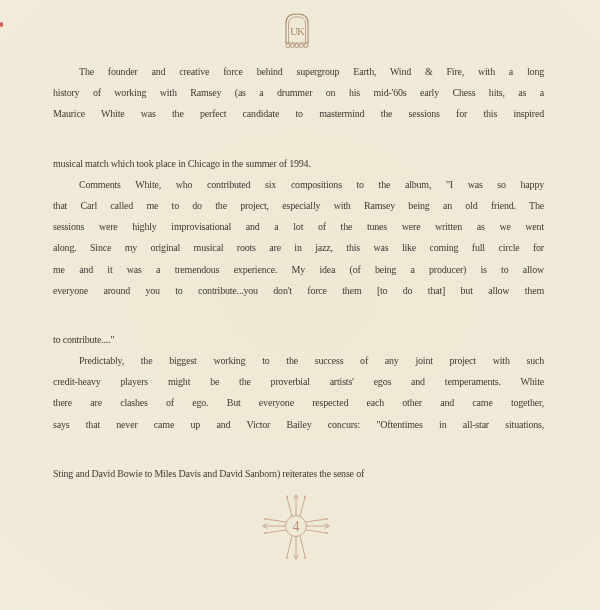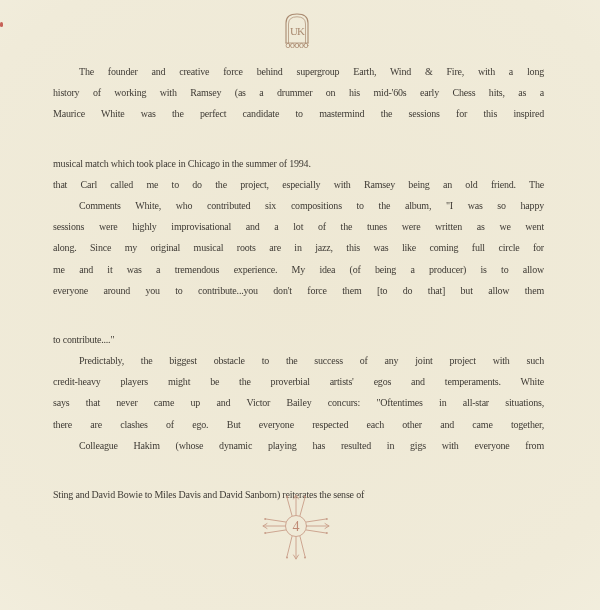--- a/index.html
+++ b/index.html
@@ -77,36 +77,35 @@
 <div class="speck"></div>
 
 <div class="text-block" id="text-block">
     <div class="para">
       <div class="line first">The founder and creative force behind supergroup Earth, Wind &amp; Fire, with a long</div>
       <div class="line">history of working with Ramsey (as a drummer on his mid-'60s early Chess hits, as a</div>
       <div class="line">Maurice White was the perfect candidate to mastermind the sessions for this inspired</div>
       <div class="line plast">musical match which took place in Chicago in the summer of 1994.</div>
     </div>
     <div class="para">
+      <div class="line first">Comments White, who contributed six compositions to the album, "I was so happy</div>
       <div class="line">that Carl called me to do the project, especially with Ramsey being an old friend. The</div>
-      <div class="line first">Comments White, who contributed six compositions to the album, "I was so happy</div>
       <div class="line">sessions were highly improvisational and a lot of the tunes were written as we went</div>
       <div class="line">along.  Since my original musical roots are in jazz, this was like coming full circle for</div>
       <div class="line">me and it was a tremendous experience.  My idea (of being a producer) is to allow</div>
       <div class="line">everyone around you to contribute...you don't force them [to do that] but allow them</div>
       <div class="line plast">to contribute...."</div>
     </div>
     <div class="para">
-      <div class="line first">Predictably, the biggest obstacle to the success of any joint project with such</div>
+      <div class="line first">Predictably, the biggest working to the success of any joint project with such</div>
       <div class="line">credit-heavy players might be the proverbial artists' egos and temperaments. White</div>
+      <div class="line">there are clashes of ego.  But everyone respected each other and came together,</div>
       <div class="line">says that never came up and Victor Bailey concurs: "Oftentimes in all-star situations,</div>
-      <div class="line">there are clashes of ego.  But everyone respected each other and came together,</div>
     </div>
     <div class="para">
-      <div class="line first">Colleague Hakim (whose dynamic playing has resulted in gigs with everyone from</div>
       <div class="line plast">Sting and David Bowie to Miles Davis and David Sanborn) reiterates the sense of</div>
     </div>
   </div>
 
 <svg class="ornament" viewBox="0 0 76 76" aria-hidden="true">
 
   <line class="orn-stroke" x1="38" y1="26" x2="38" y2="6"></line>
   <line class="orn-stroke" x1="34" y1="26.6" x2="29" y2="8.5"></line>
   <line class="orn-stroke" x1="42" y1="26.6" x2="47" y2="8.5"></line>
   <path class="orn-stroke" d="M35.5,10 L38,6 L40.5,10"></path>

